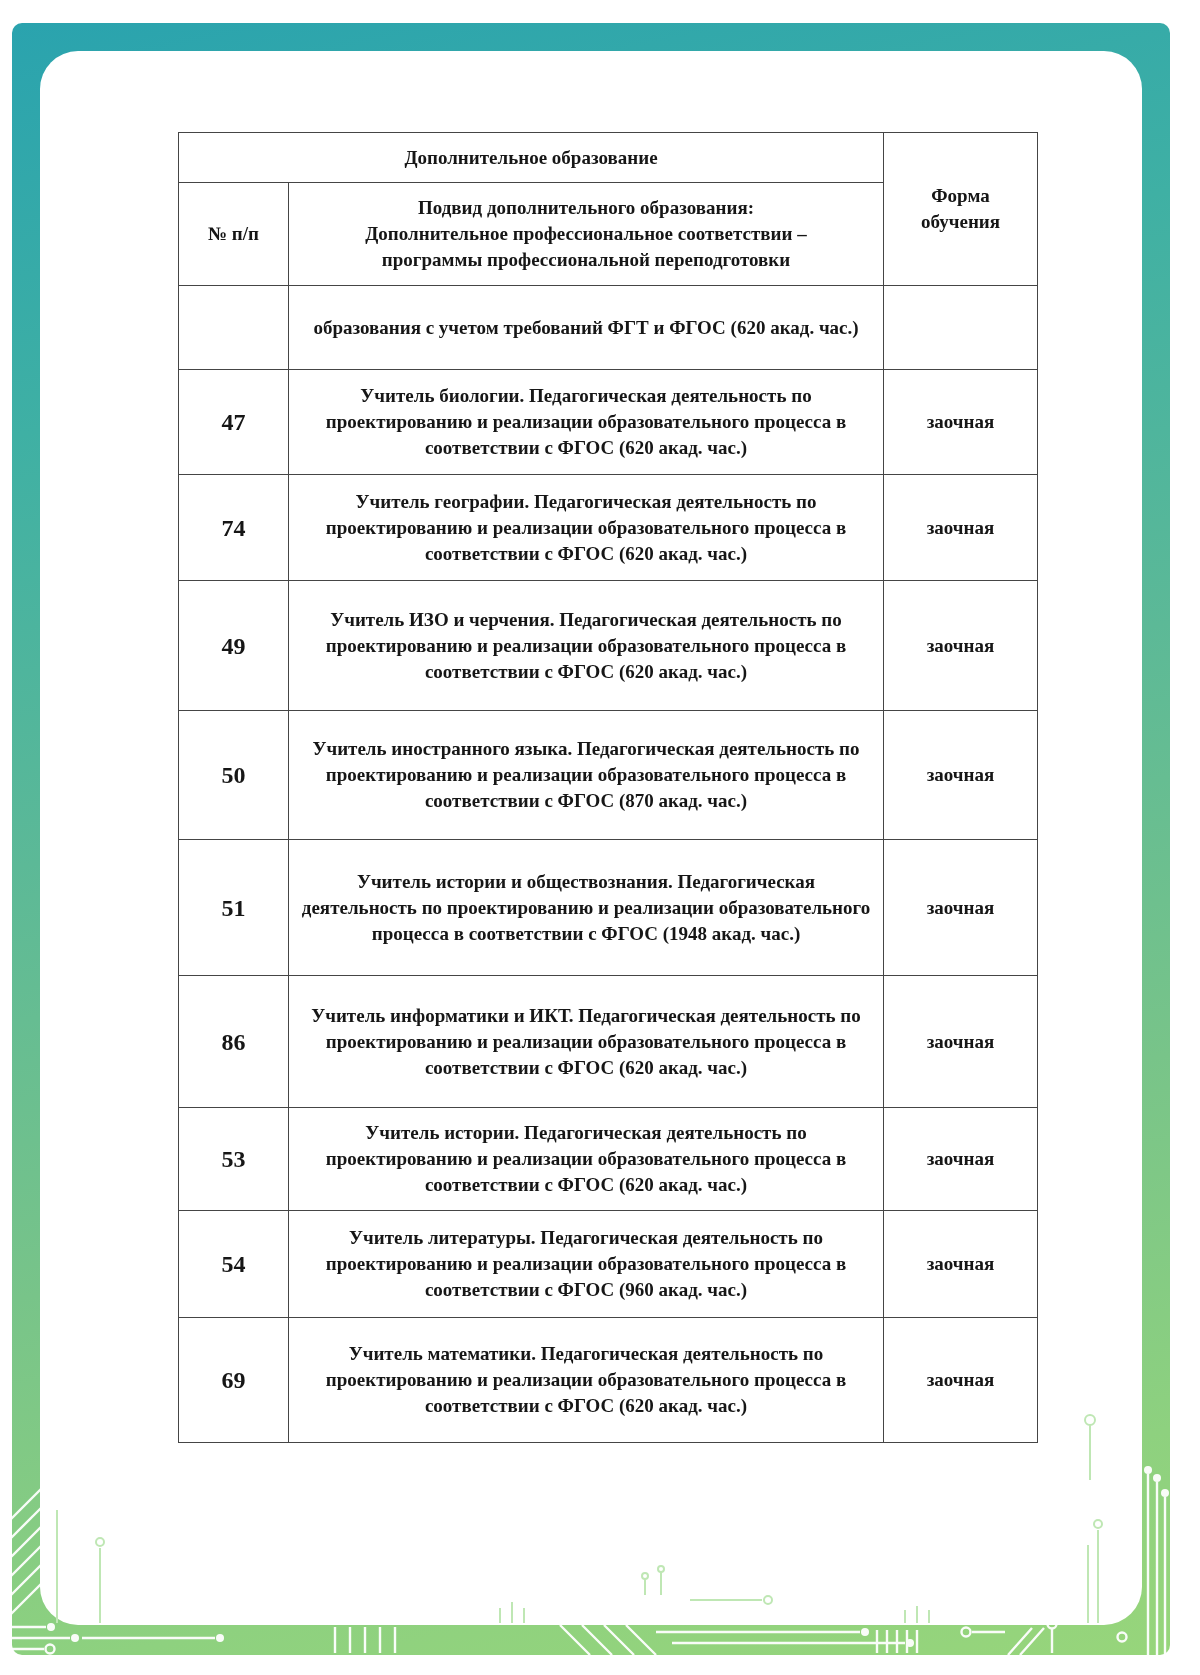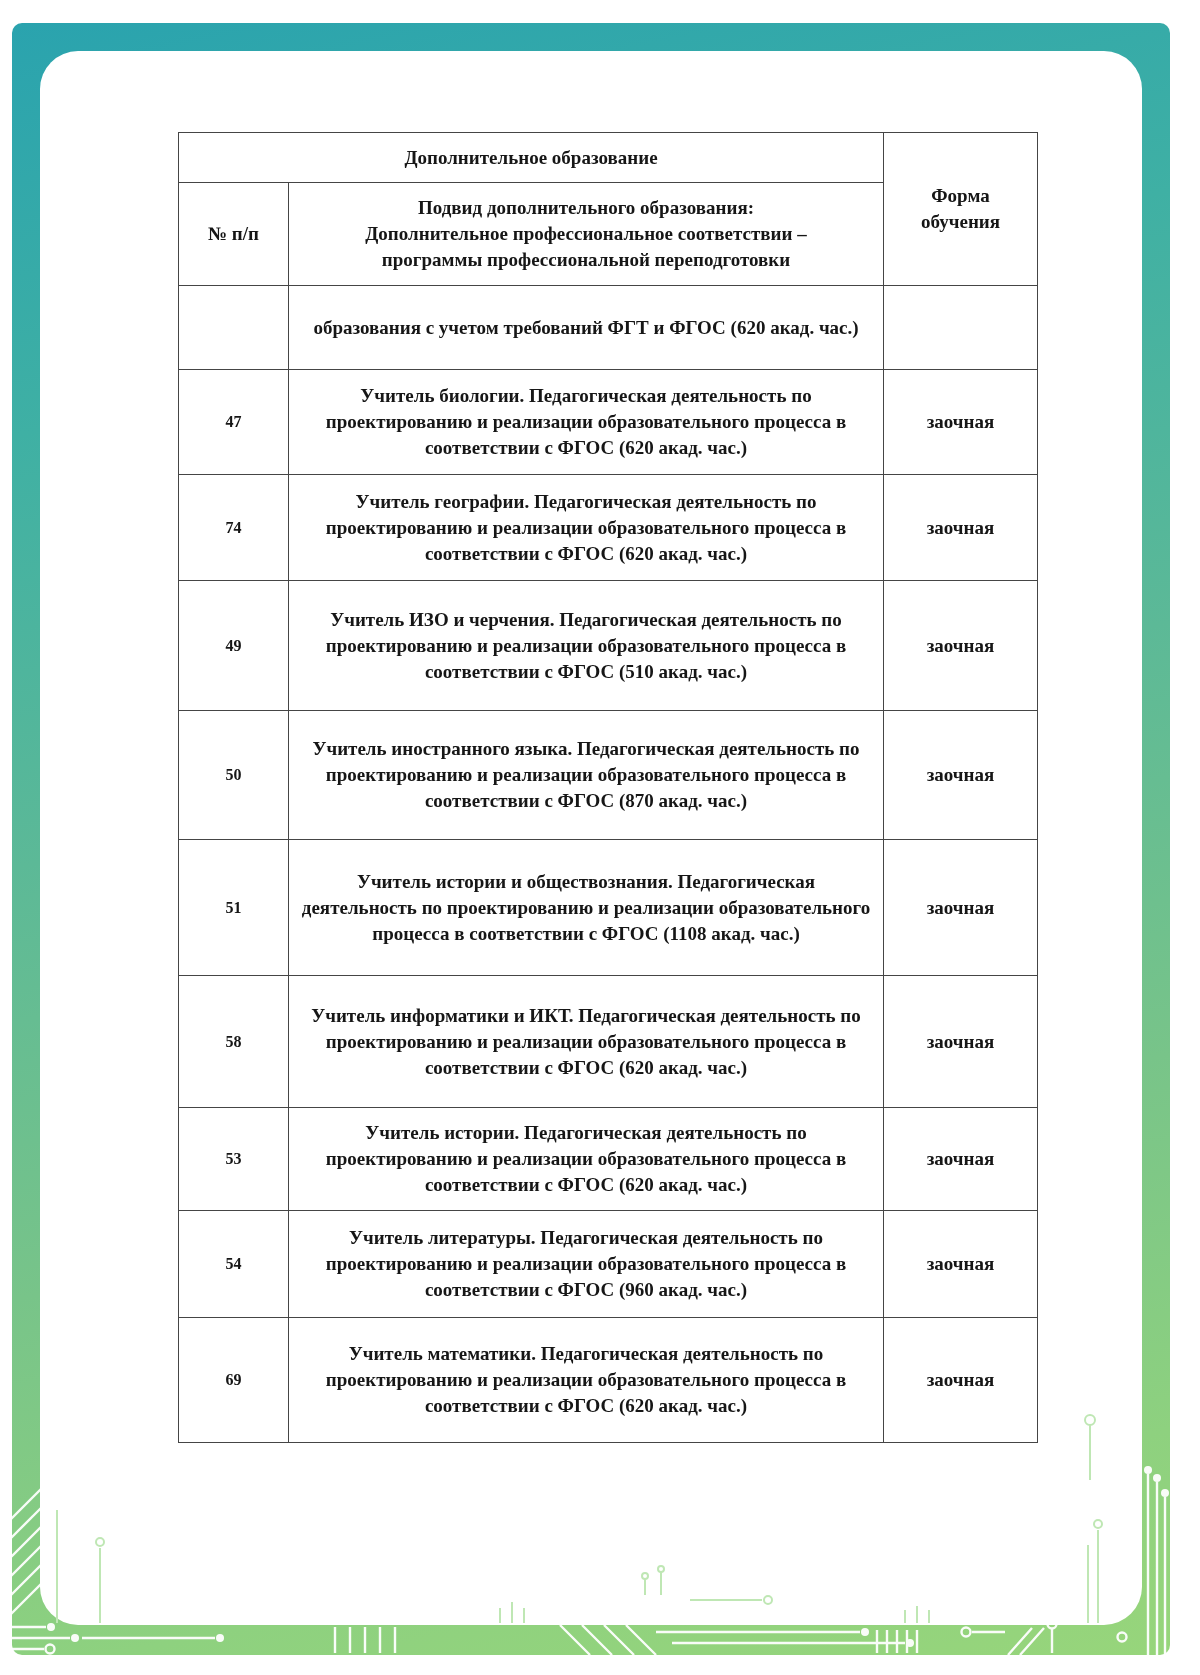--- a/index.html
+++ b/index.html
@@ -24,21 +24,21 @@
     position:absolute;left:178px;top:132px;width:859px;
     border-collapse:collapse;table-layout:fixed;
     color:#161616;font-weight:bold;font-size:19px;line-height:26px;
   }
   .doc-table td{
     border:1.5px solid #454545;
     text-align:center;vertical-align:middle;
     padding:4px 10px;
   }
   .pre{white-space:pre-line;}
-  .c-num{font-size:16px;}
+  .c-num{font-size:24px;}
 </style>
 </head>
 <body>
 
 <div class="frame">
   <div class="frame-inner"></div>
 </div>
 
 <svg class="circuit" viewBox="0 0 1200 295" xmlns="http://www.w3.org/2000/svg">
 
@@ -134,35 +134,35 @@
     <td>Учитель биологии. Педагогическая деятельность по проектированию и реализации образовательного процесса в соответствии с ФГОС (620 акад. час.)</td>
     <td>заочная</td>
   </tr>
       <tr style="height: 106px;">
     <td class="c-num">74</td>
     <td>Учитель географии. Педагогическая деятельность по проектированию и реализации образовательного процесса в соответствии с ФГОС (620 акад. час.)</td>
     <td>заочная</td>
   </tr>
       <tr style="height: 130px;">
     <td class="c-num">49</td>
-    <td>Учитель ИЗО и черчения. Педагогическая деятельность по проектированию и реализации образовательного процесса в соответствии с ФГОС (510 акад. час.)</td>
+    <td>Учитель ИЗО и черчения. Педагогическая деятельность по проектированию и реализации образовательного процесса в соответствии с ФГОС (620 акад. час.)</td>
     <td>заочная</td>
   </tr>
       <tr style="height: 129px;">
     <td class="c-num">50</td>
     <td>Учитель иностранного языка. Педагогическая деятельность по проектированию и реализации образовательного процесса в соответствии с ФГОС (870 акад. час.)</td>
     <td>заочная</td>
   </tr>
       <tr style="height: 136px;">
     <td class="c-num">51</td>
-    <td>Учитель истории и обществознания. Педагогическая деятельность по проектированию и реализации образовательного процесса в соответствии с ФГОС (1108 акад. час.)</td>
+    <td>Учитель истории и обществознания. Педагогическая деятельность по проектированию и реализации образовательного процесса в соответствии с ФГОС (1948 акад. час.)</td>
     <td>заочная</td>
   </tr>
       <tr style="height: 132px;">
-    <td class="c-num">58</td>
+    <td class="c-num">86</td>
     <td>Учитель информатики и ИКТ. Педагогическая деятельность по проектированию и реализации образовательного процесса в соответствии с ФГОС (620 акад. час.)</td>
     <td>заочная</td>
   </tr>
       <tr style="height: 103px;">
     <td class="c-num">53</td>
     <td>Учитель истории. Педагогическая деятельность по проектированию и реализации образовательного процесса в соответствии с ФГОС (620 акад. час.)</td>
     <td>заочная</td>
   </tr>
       <tr style="height: 107px;">
     <td class="c-num">54</td>

